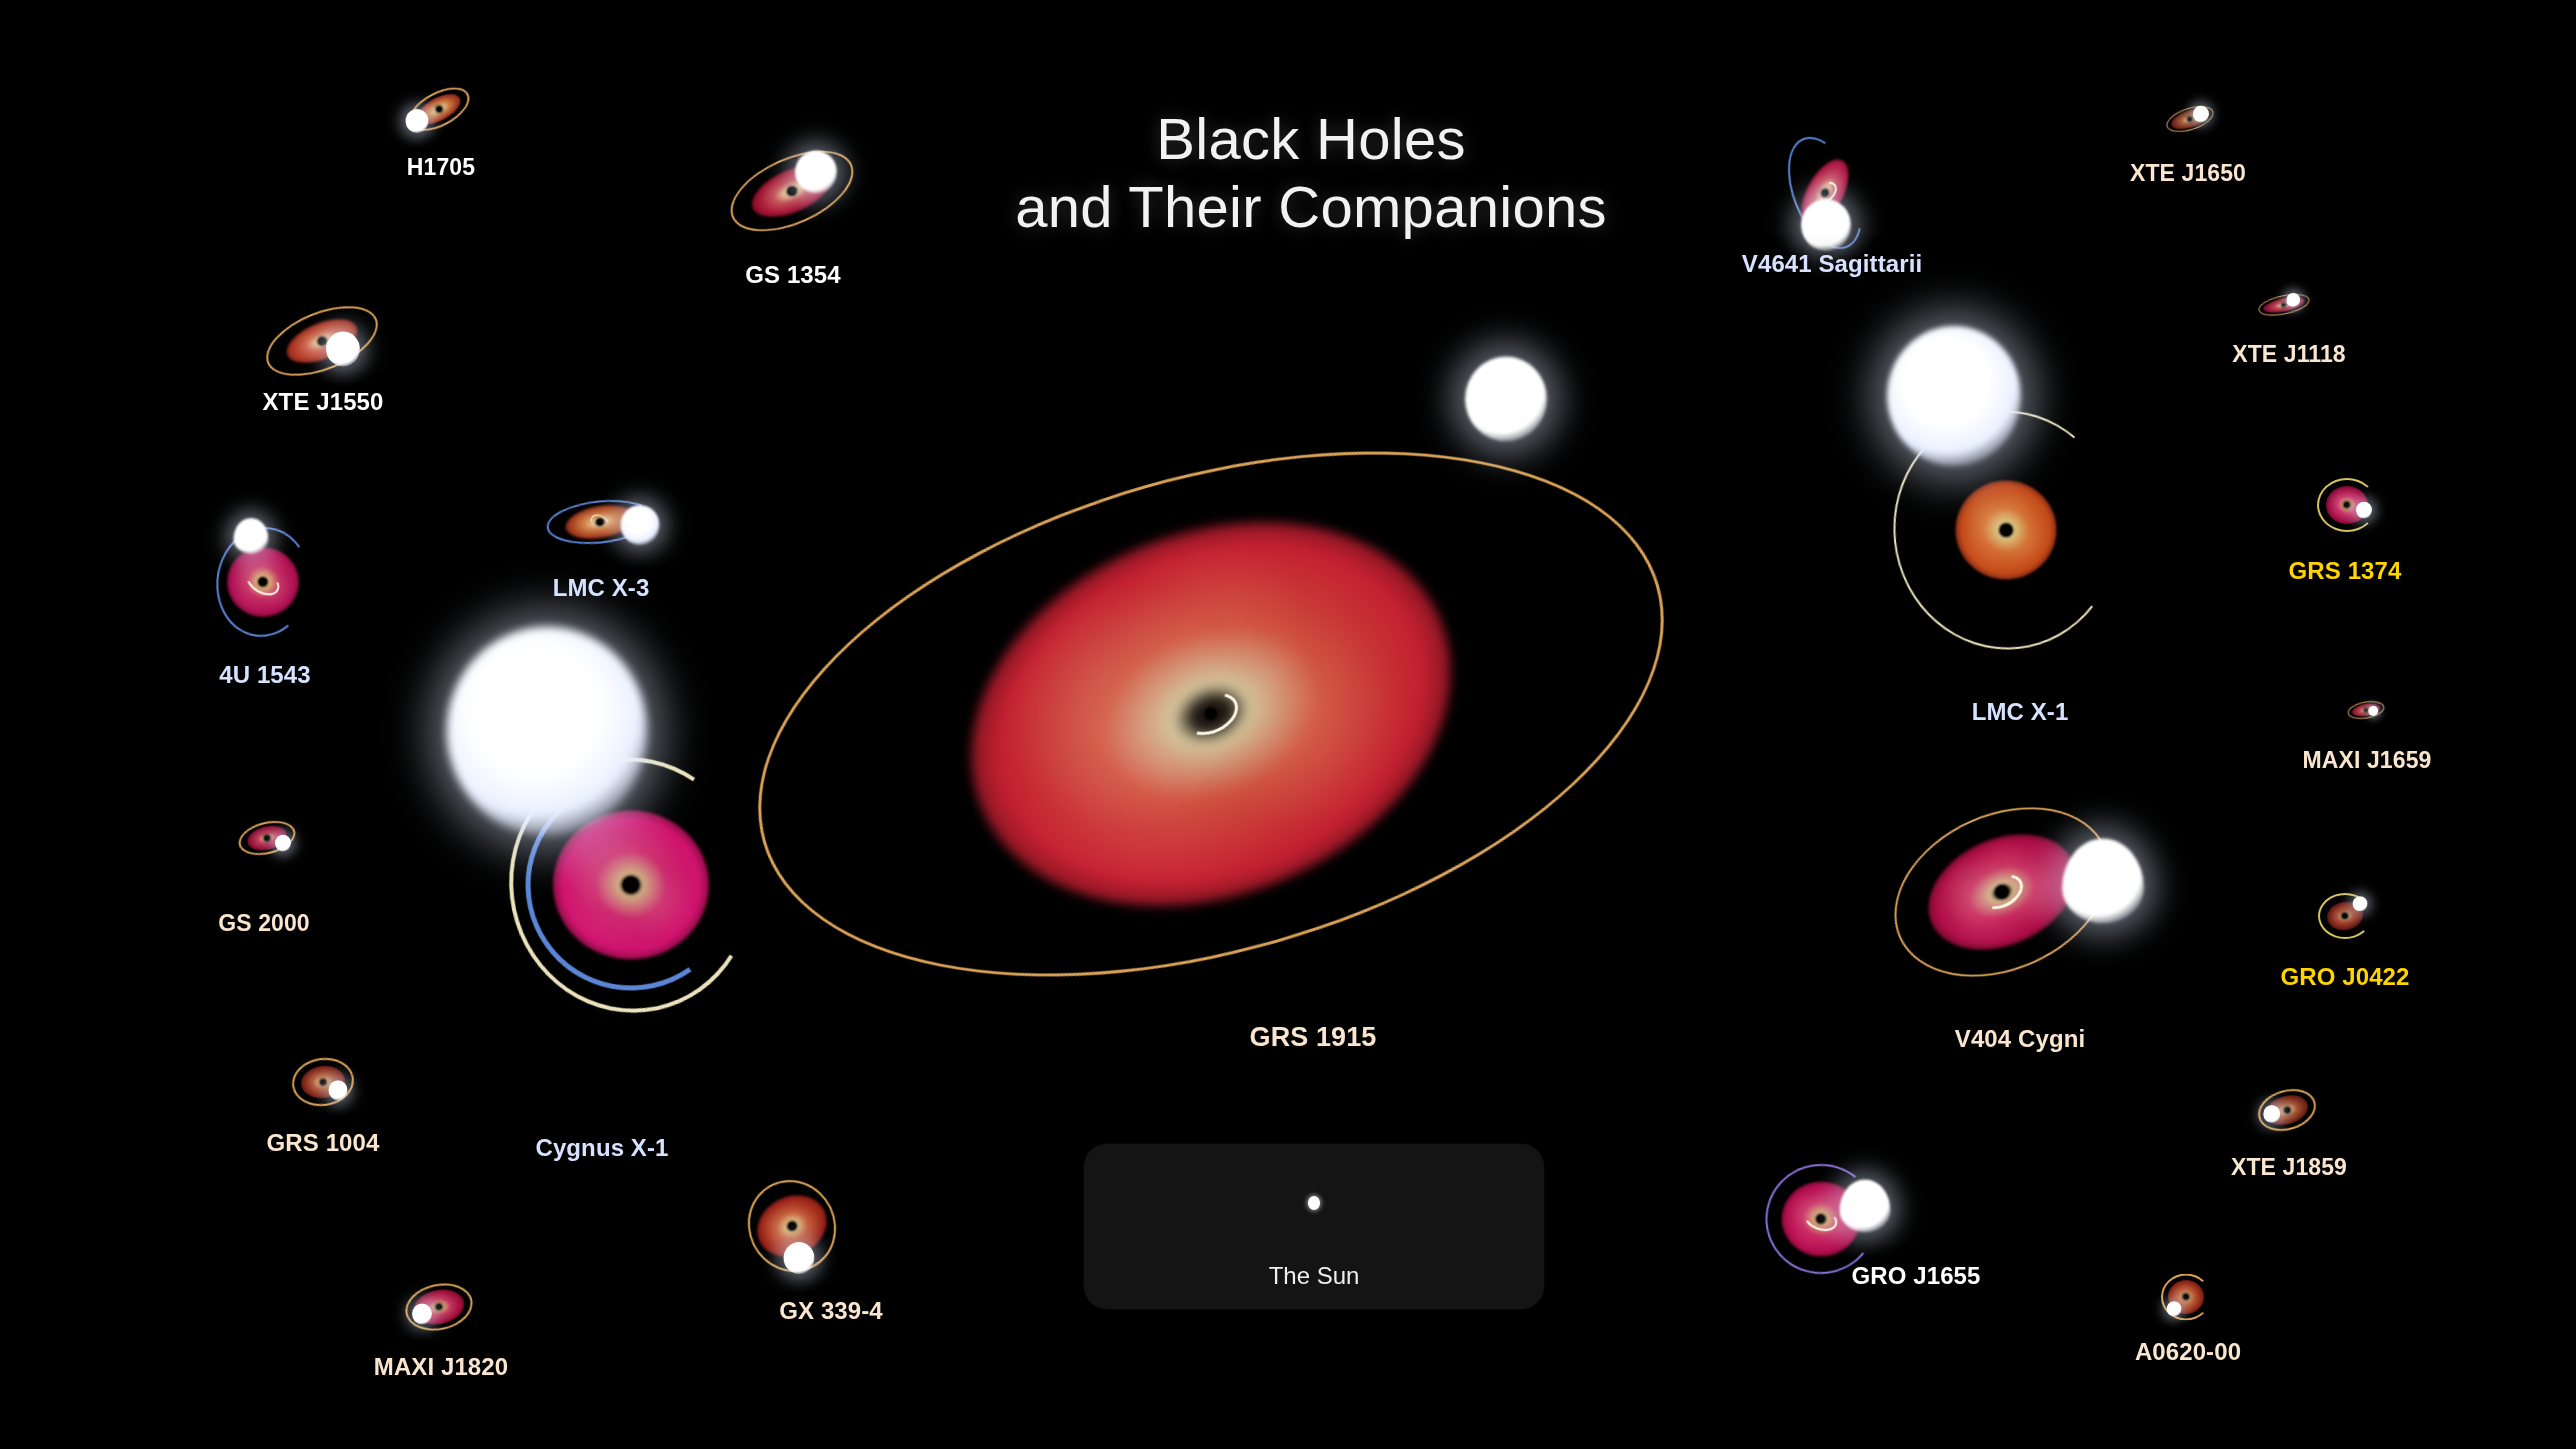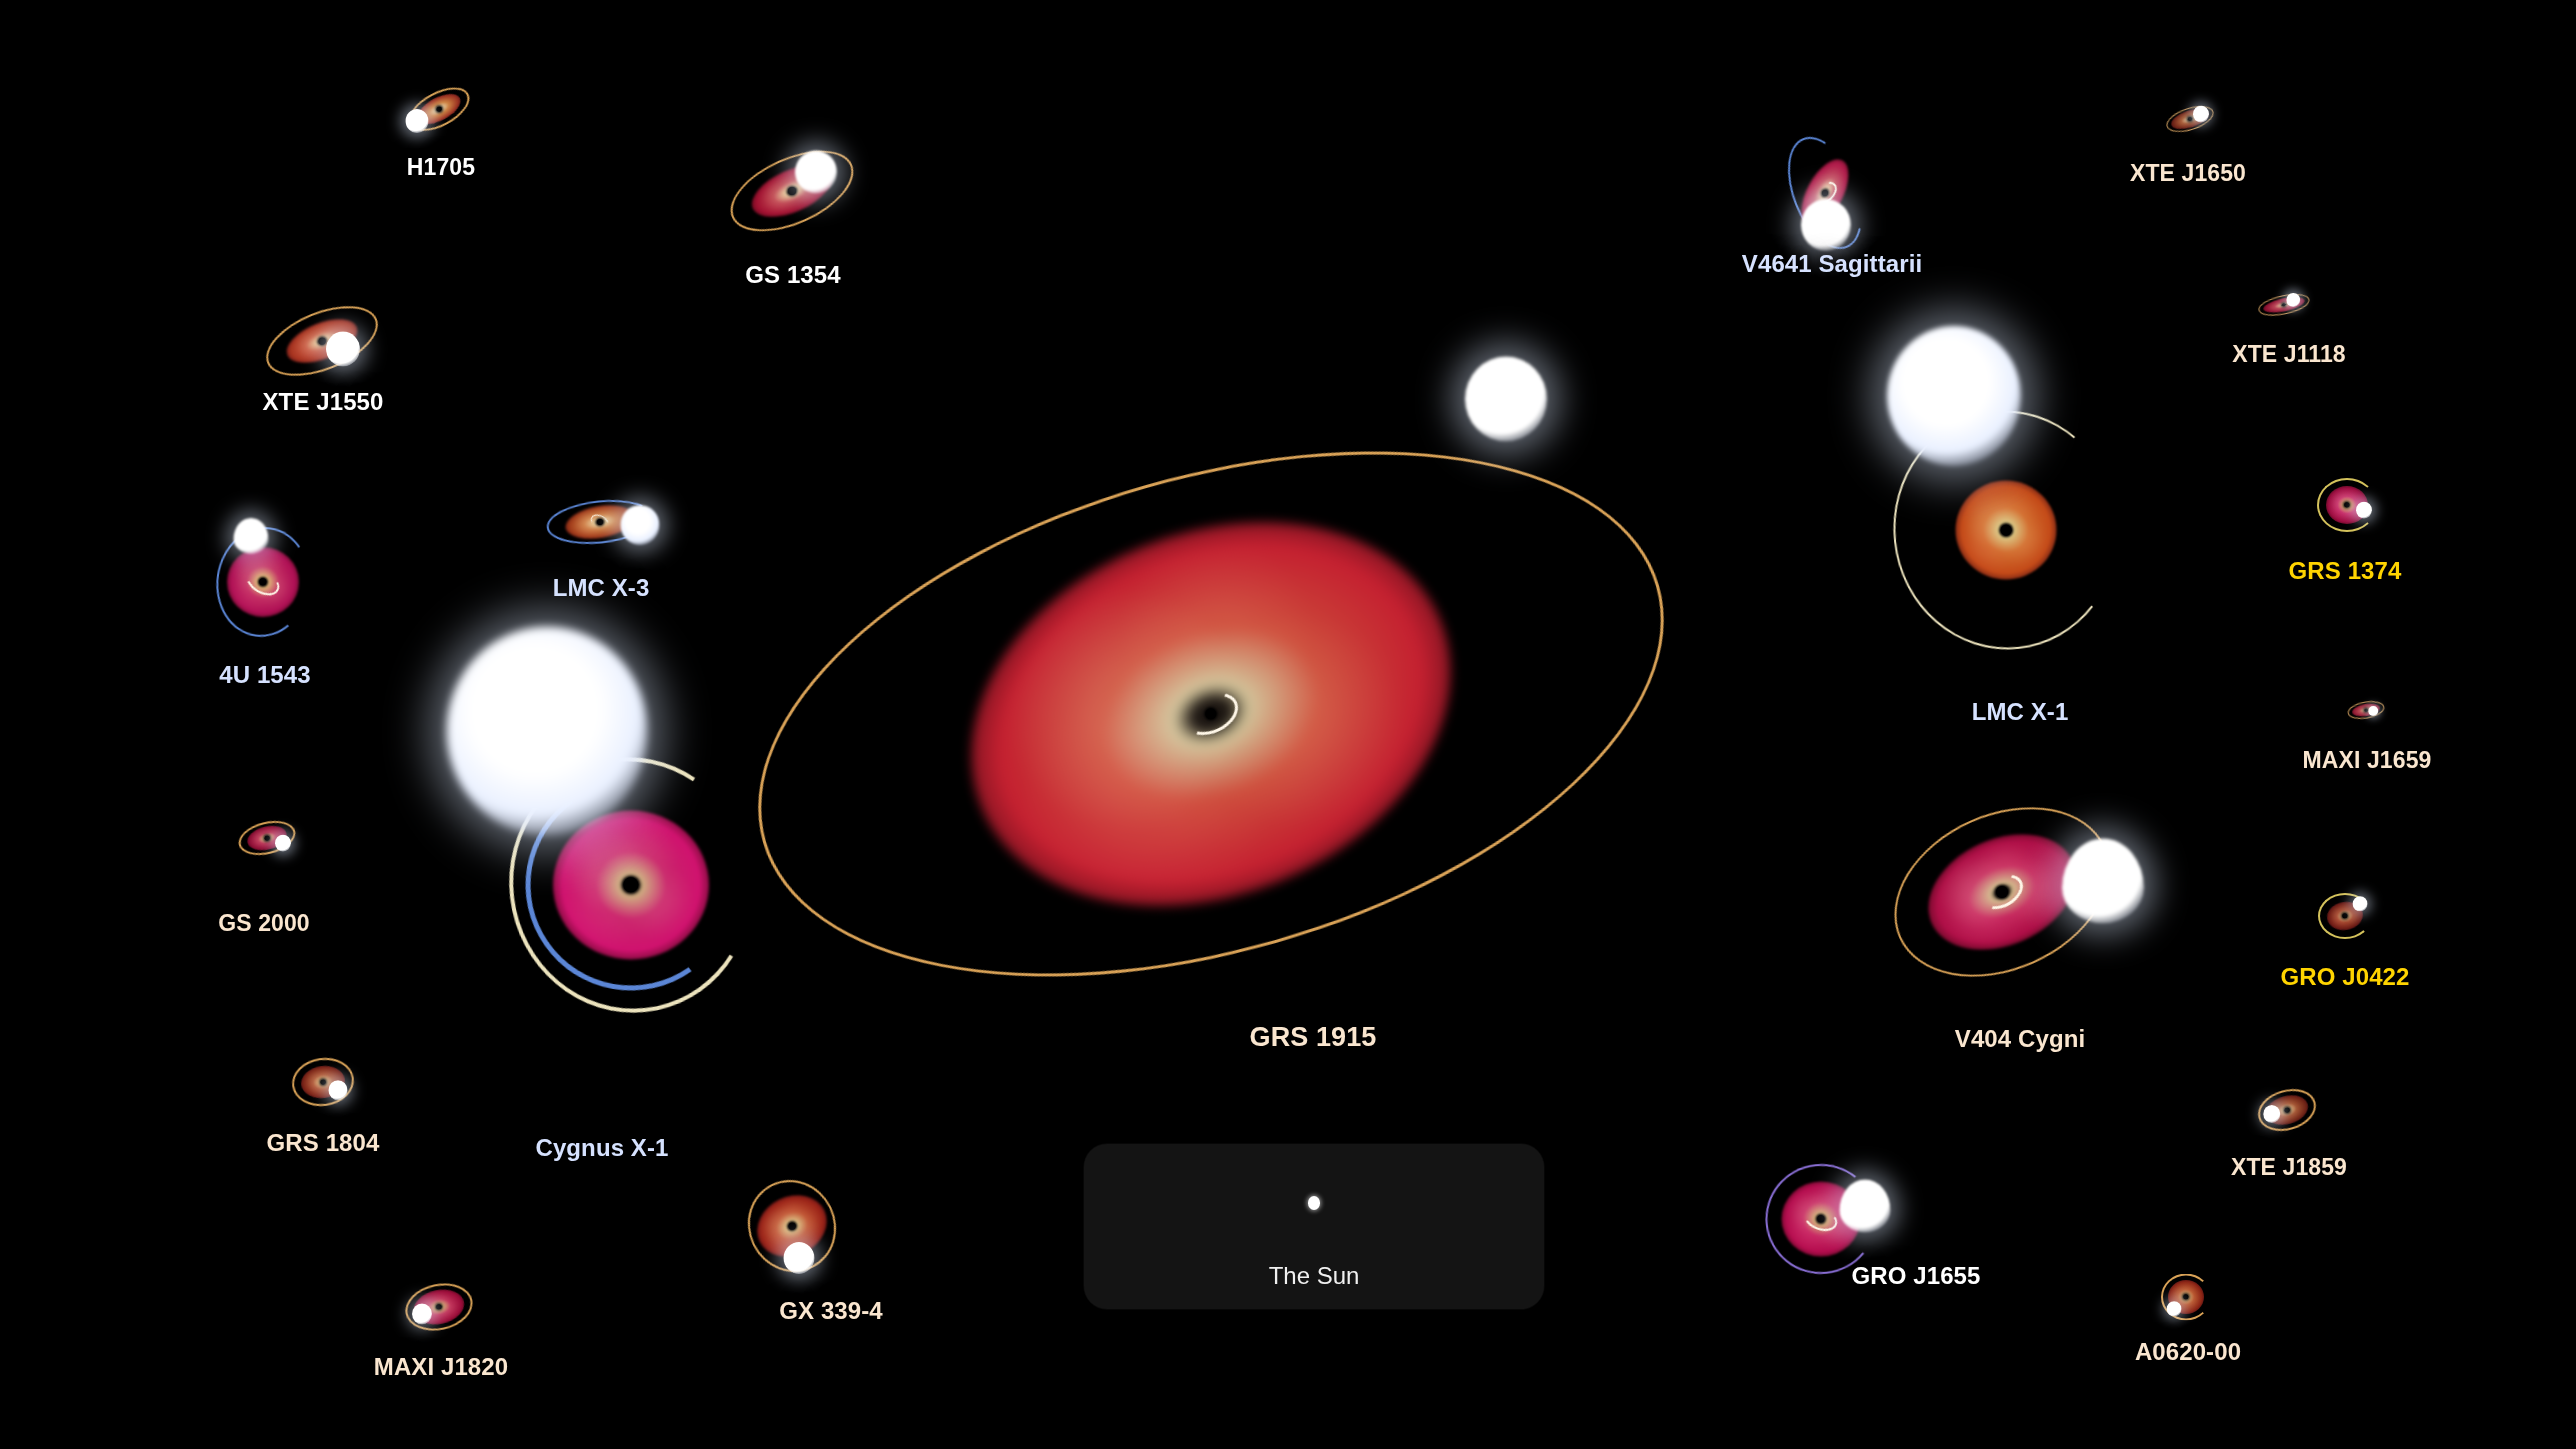--- a/index.html
+++ b/index.html
@@ -111,20 +111,22 @@
   }
   .dayhand{
     position:absolute;left:50%;top:6%;width:2px;height:44%;
     background:#e8e8e8;transform:translateX(-50%) rotate(-4deg);transform-origin:50% 100%;
   }
 </style>
 </head>
 <body>
 
 <div id="stage">
+  <div class="title" style="left: 1311px; top: 173px; transform: translate(-50%, -50%); color: rgb(242, 242, 242);">Black Holes
+and Their Companions</div>
   <div id="systems-layer">
       <div class="sys" style="left: 439px; top: 109px;">
         <div class="sysinner">
           <div class="orbit" style="width: 62px; height: 29.5px; --orot: -28deg; --oc: #d9a257; --ow: 2px; left: 0px; top: 0px;"></div>
           <div class="disk" style="width: 47px; height: 23px; left: 0px; top: 0px; --rot: -28deg; --inner: #e8cfa3; --mid: #c87a3c; --outer: #9c3322; --dblur: 0.7px;"></div>
           <div class="bh" style="width: 4.7px; height: 4.7px; left: 0px; top: 0px;"></div>
           <div class="star" style="width: 23px; height: 24px; left: -22px; top: 12px; --sc: #ffffff; --sg: 13.4px; --sg2: 5.4px; --sblur: 0.7px;"></div>
         </div>
       </div>
       <div class="lab" style="left: 441px; top: 154px; color: rgb(255, 255, 255); font-size: 23px;">H1705</div>
@@ -270,21 +272,21 @@
       </div>
       <div class="lab" style="left: 2345px; top: 963px; color: rgb(255, 212, 0); font-size: 24px;">GRO J0422</div>
       <div class="sys" style="left: 323px; top: 1082px;">
         <div class="sysinner">
           <div class="orbit" style="width: 58px; height: 44px; --orot: -8deg; --oc: #d9a257; --ow: 2px; left: 0px; top: 0px;"></div>
           <div class="disk" style="width: 44px; height: 32px; left: 0px; top: 0px; --rot: -8deg; --inner: #dcae70; --mid: #a85030; --outer: #7c2416; --dblur: 0.7px;"></div>
           <div class="bh" style="width: 4.7px; height: 4.7px; left: 0px; top: 0px;"></div>
           <div class="star" style="width: 19px; height: 19.5px; left: 14.8px; top: 8px; --sc: #ffffff; --sg: 13.4px; --sg2: 5.4px; --sblur: 0.7px;"></div>
         </div>
       </div>
-      <div class="lab" style="left: 323px; top: 1129px; color: rgb(250, 230, 207); font-size: 24px;">GRS 1804</div>
+      <div class="lab" style="left: 323px; top: 1129px; color: rgb(250, 230, 207); font-size: 24px;">GRS 1004</div>
       <div class="sys" style="left: 2287px; top: 1110px;">
         <div class="sysinner">
           <div class="orbit" style="width: 55px; height: 36px; --orot: -16deg; --oc: #d9a257; --ow: 2px; left: 0px; top: 0px;"></div>
           <div class="disk" style="width: 43px; height: 28px; left: 0px; top: 0px; --rot: -16deg; --inner: #dcb27a; --mid: #9c4c2c; --outer: #702416; --dblur: 0.7px;"></div>
           <div class="bh" style="width: 4.7px; height: 4.7px; left: 0px; top: 0px;"></div>
           <div class="star" style="width: 17.4px; height: 18px; left: -15.4px; top: 4px; --sc: #ffffff; --sg: 12.7px; --sg2: 4.7px; --sblur: 0.7px;"></div>
         </div>
       </div>
       <div class="lab" style="left: 2289px; top: 1154px; color: rgb(250, 230, 207); font-size: 23px;">XTE J1859</div>
       <div class="sys" style="left: 792px; top: 1226px;">

